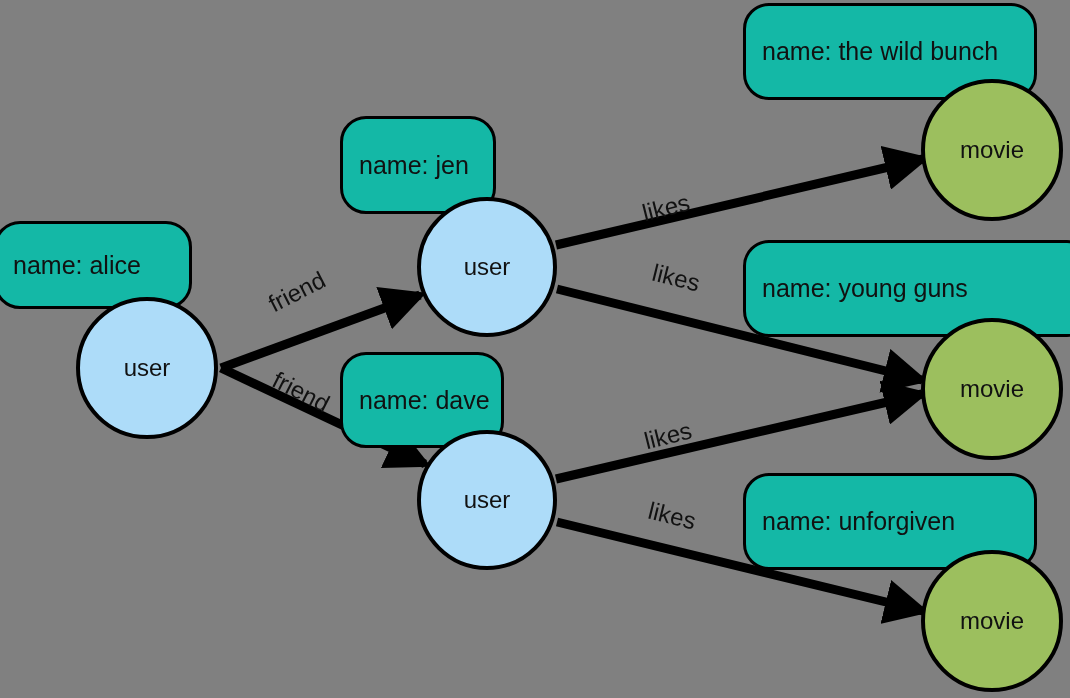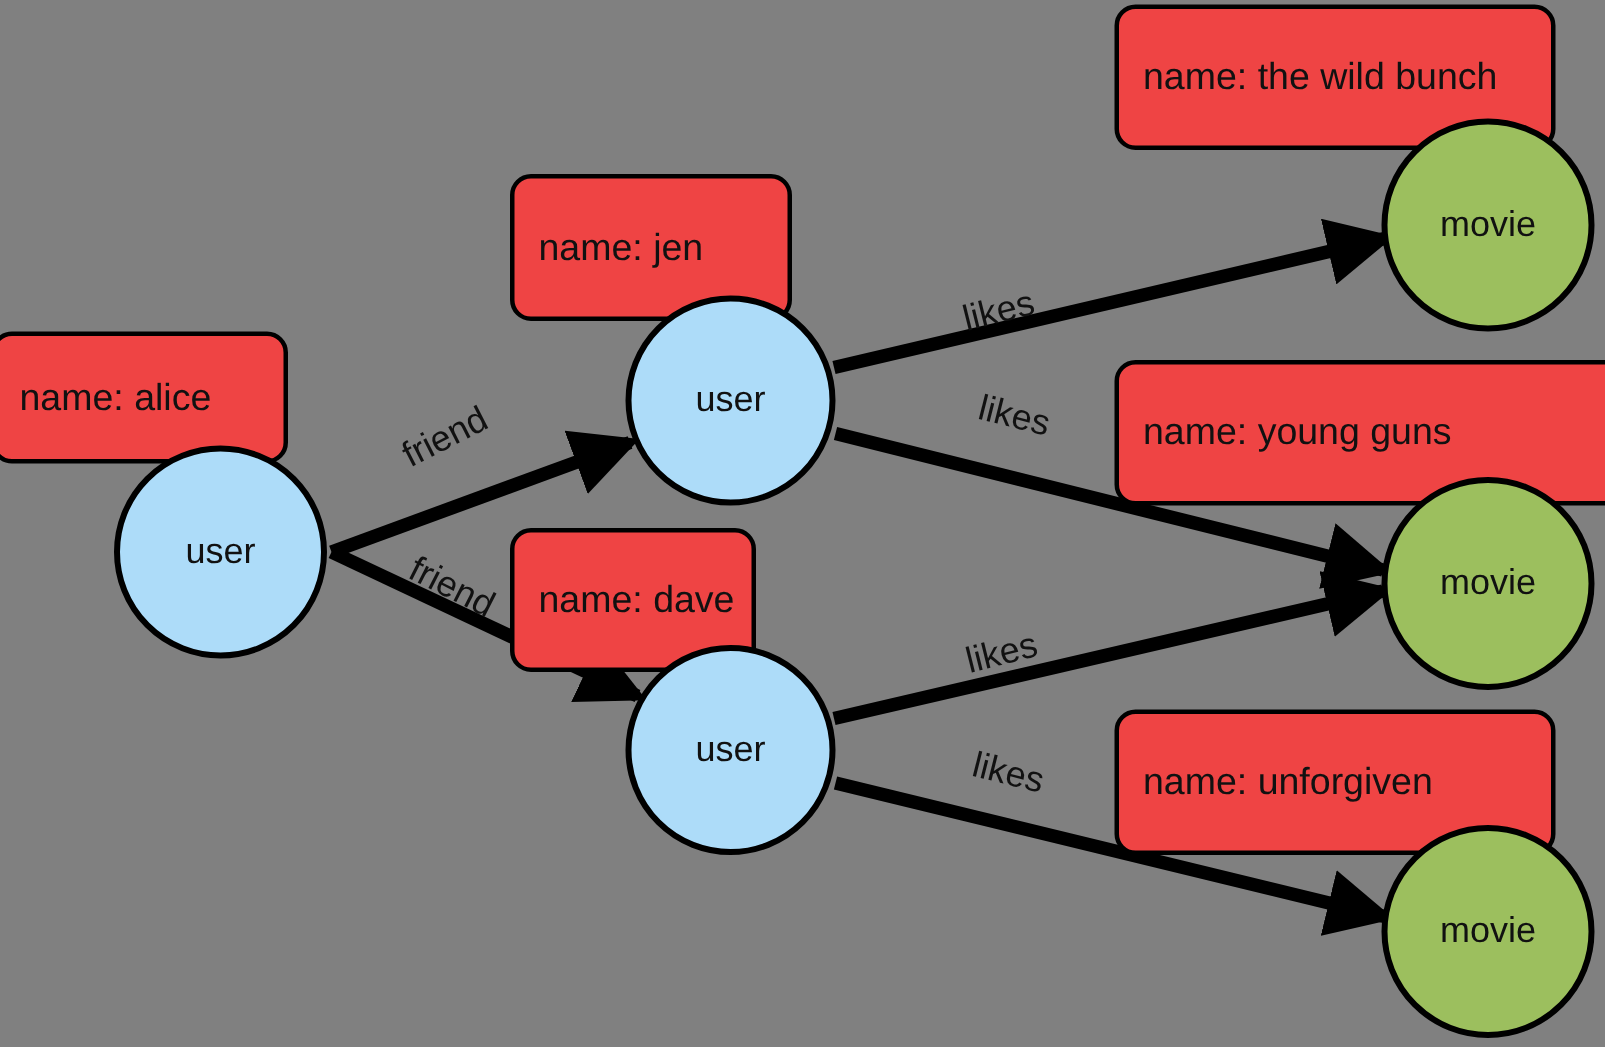--- a/index.html
+++ b/index.html
@@ -7,23 +7,23 @@
     width:1070px;height:698px;
     background:#808080;
     font-family:"Liberation Sans", sans-serif;
     overflow:hidden;
     position:relative;
   }
   #stage{position:absolute;left:0;top:0;width:1070px;height:698px;}
   svg.layer{position:absolute;left:0;top:0;width:1070px;height:698px;}
   .prop-box{
     position:absolute;
-    background:#ef4444;
+    background:#14b8a6;
     border:3px solid #000000;
-    border-radius:14px;
+    border-radius:26px;
     box-sizing:border-box;
     display:flex;
     align-items:center;
   }
   .prop-text{
     font-size:25px;
     color:#111111;
     white-space:nowrap;
     padding-left:16px;
     letter-spacing:0px;
@@ -79,21 +79,21 @@
       <div class="edge-label" style="left: 666px; top: 208px; transform: translate(-50%, -50%) rotate(-14deg);">likes</div>
       <div class="edge-label" style="left: 676px; top: 278px; transform: translate(-50%, -50%) rotate(14deg);">likes</div>
       <div class="edge-label" style="left: 668px; top: 436px; transform: translate(-50%, -50%) rotate(-14deg);">likes</div>
       <div class="edge-label" style="left: 672px; top: 516px; transform: translate(-50%, -50%) rotate(14deg);">likes</div>
     </div>
 
   <div id="prop-boxes">
       <div class="prop-box" style="left: -6px; top: 221px; width: 198px; height: 88px;">
         <span class="prop-text">name: alice</span>
       </div>
-      <div class="prop-box" style="left: 340px; top: 116px; width: 188px; height: 98px;">
+      <div class="prop-box" style="left: 340px; top: 116px; width: 156px; height: 98px;">
         <span class="prop-text">name: jen</span>
       </div>
       <div class="prop-box" style="left: 340px; top: 352px; width: 164px; height: 96px;">
         <span class="prop-text">name: dave</span>
       </div>
       <div class="prop-box" style="left: 743px; top: 3px; width: 294px; height: 97px;">
         <span class="prop-text">name: the wild bunch</span>
       </div>
       <div class="prop-box" style="left: 743px; top: 240px; width: 350px; height: 97px;">
         <span class="prop-text">name: young guns</span>

